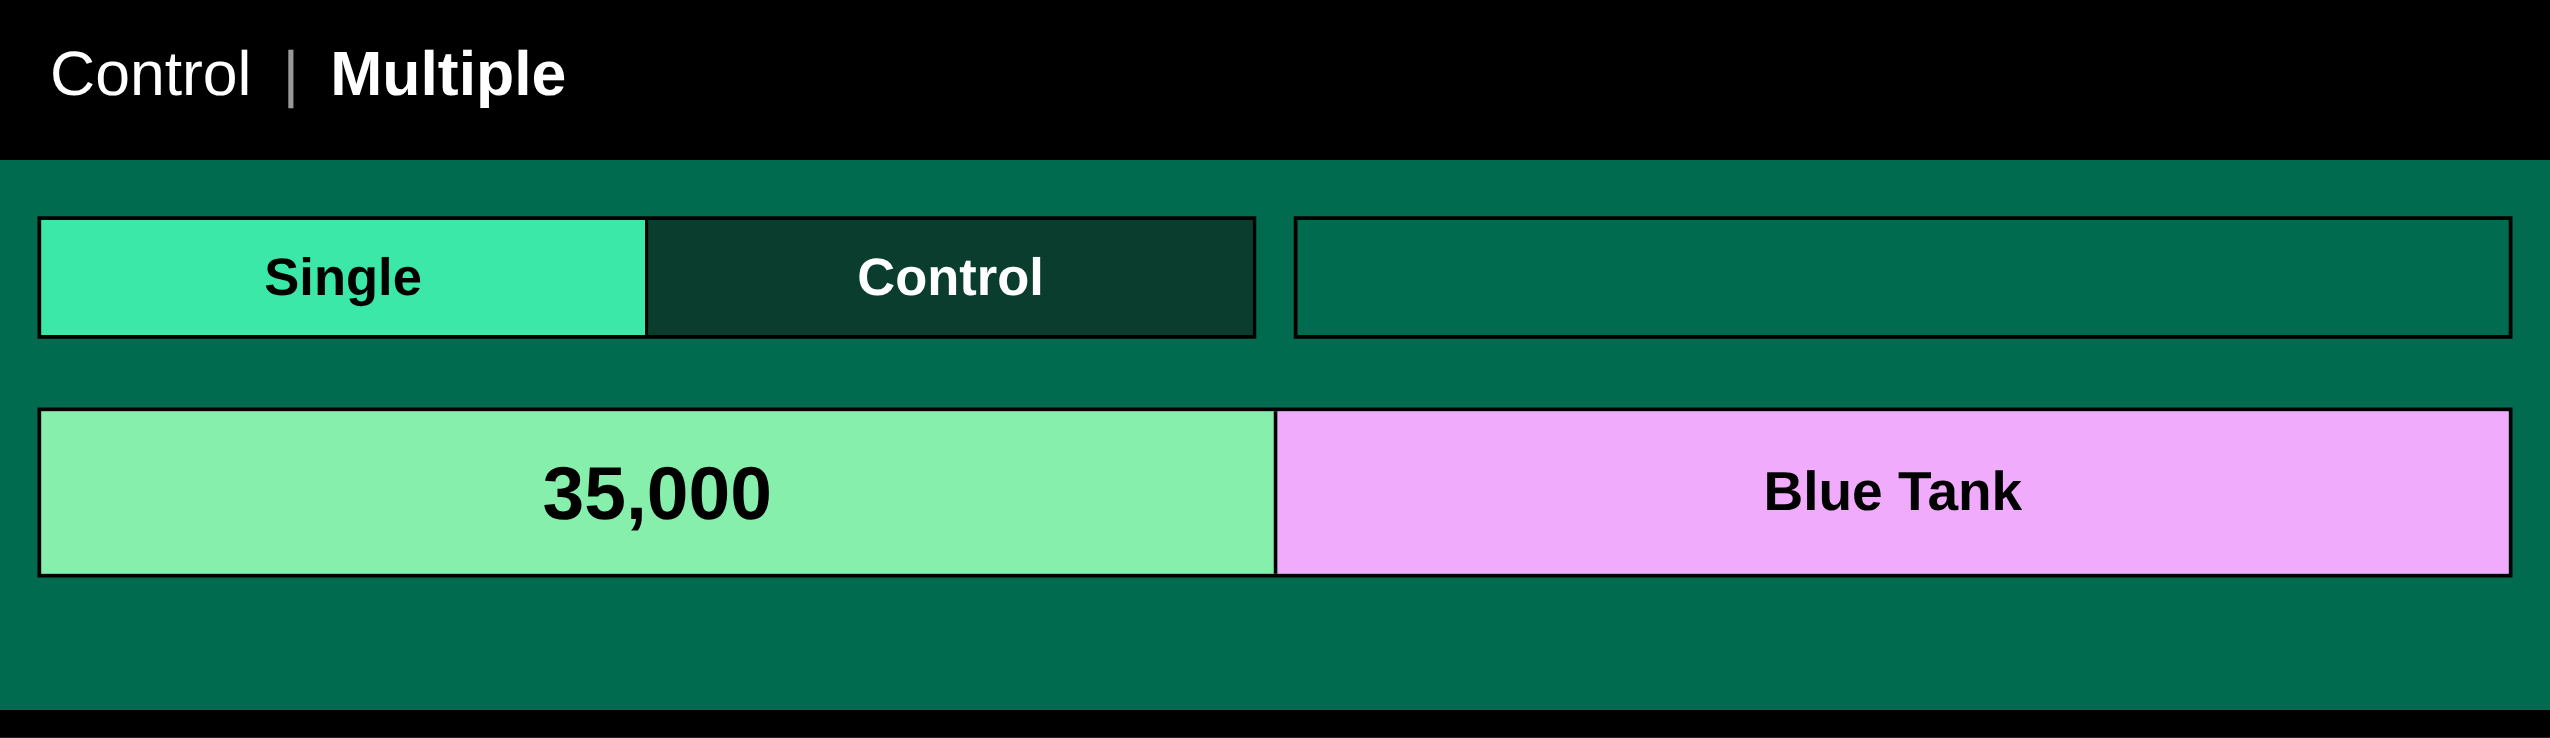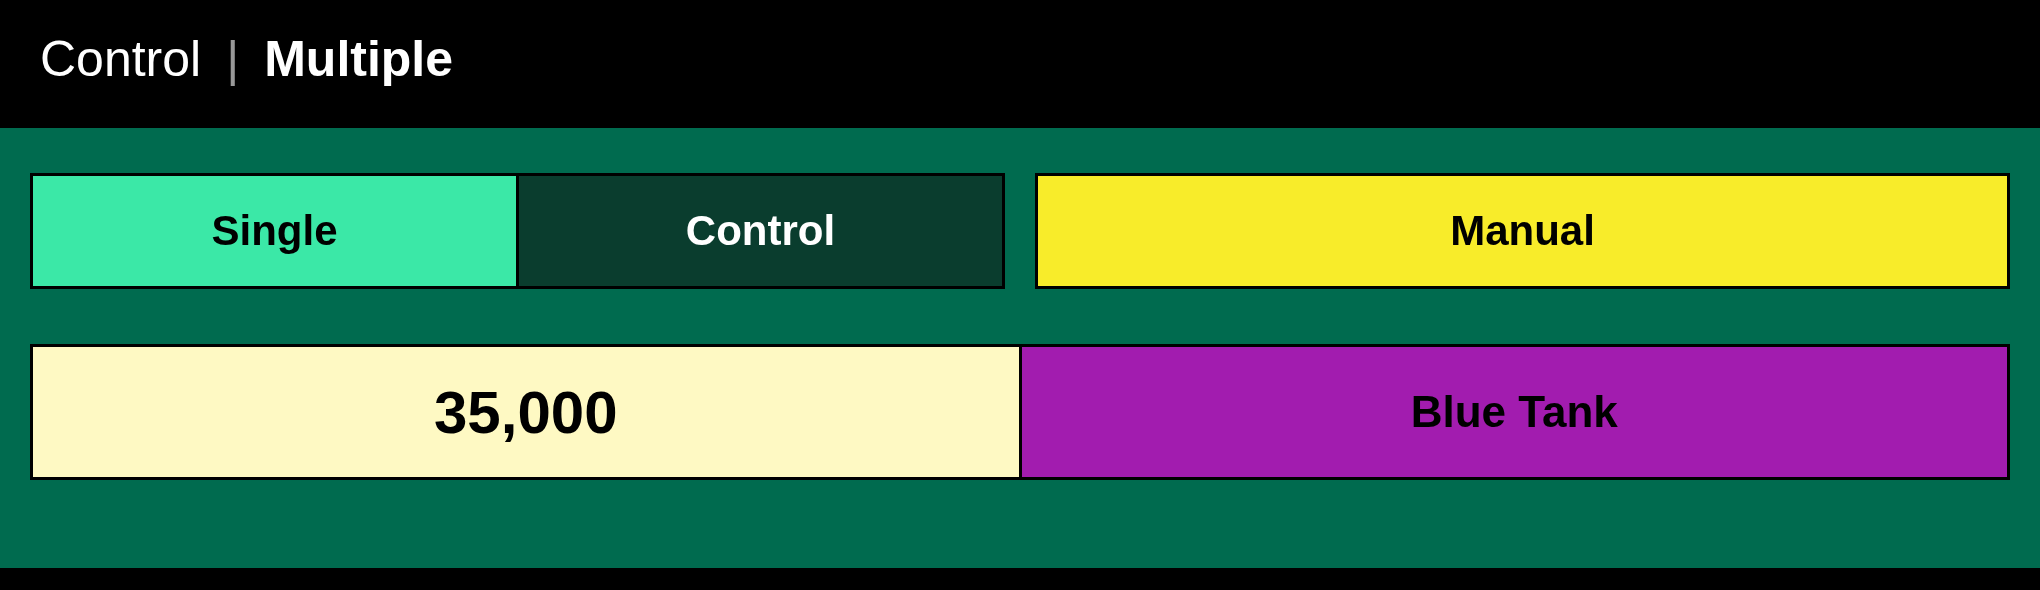--- a/index.html
+++ b/index.html
@@ -48,21 +48,21 @@
       gap: 30px;
       margin-bottom: 55px;
     }
     .toggle-group {
       display: flex;
       flex: 1;
       border: 3px solid #000;
     }
     .toggle-button {
       flex: 1;
-      height: 110px;
+      height: 92px;
       display: flex;
       align-items: center;
       justify-content: center;
       font-size: 42px;
       font-weight: 700;
       cursor: pointer;
     }
     .toggle-button.active-green {
       background: #3be8a7;
       color: #000;
@@ -84,26 +84,26 @@
     }
     .value-cell {
       flex: 1;
       height: 130px;
       display: flex;
       align-items: center;
       justify-content: center;
       font-weight: 700;
     }
     .value-cell.white {
-      background: #fef9c3;
+      background: #86efac;
       color: #000;
       font-size: 60px;
     }
     .value-cell.blue {
-      background: #a21caf;
+      background: #f0abfc;
       color: #000;
       font-size: 44px;
     }
     .value-cell:not(:last-child) {
       border-right: 3px solid #000;
     }
   </style>
 </head>
 <body>
 
@@ -113,20 +113,19 @@
   <span class="header-seeding">Multiple</span>
 </div>
 
 <div class="content">
   <div class="toggle-row">
     <div class="toggle-group">
       <div class="toggle-button active-green">Single</div>
       <div class="toggle-button inactive">Control</div>
     </div>
     <div class="toggle-group">
-      <div class="toggle-button active-yellow">Manual</div>
     </div>
   </div>
   <div class="value-row">
     <div class="value-cell white">35,000</div>
     <div class="value-cell blue">Blue Tank</div>
   </div>
 </div>
 
 </body></html>

